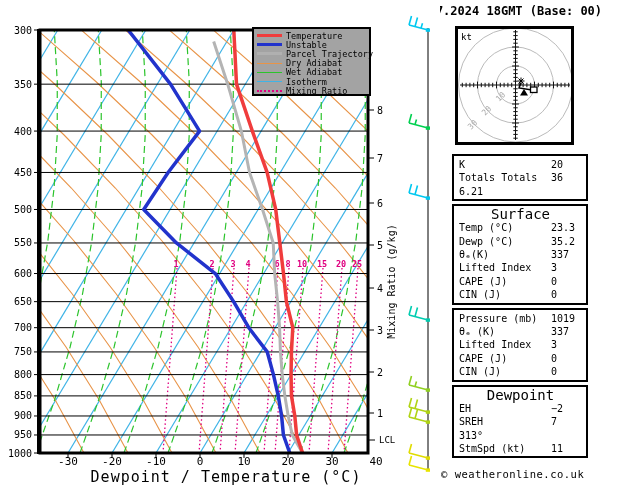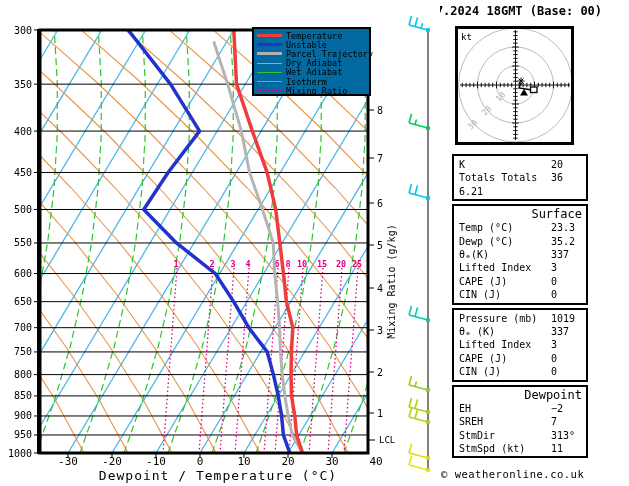--- a/index.html
+++ b/index.html
@@ -4,30 +4,30 @@
 <style>
   html,body{margin:0;padding:0;background:#fff;}
   .stage{position:relative;width:629px;height:486px;background:#fff;overflow:hidden;
          font-family:"DejaVu Sans Mono","Liberation Mono",monospace;color:#000;}
   .abs{position:absolute;}
   .title{left:42px;top:4px;font-size:11.5px;font-weight:bold;letter-spacing:1px;}
   .hpa{left:7px;top:3px;font-size:10px;}
   .km{left:373px;top:2px;font-size:10px;}
   .asl{left:370px;top:14px;font-size:10px;}
   .datetime{left:407px;top:4px;font-size:12px;font-weight:bold;}
-  .xlabel{left:68px;top:468px;width:300px;text-align:center;font-size:13px;letter-spacing:1px;}
+  .xlabel{left:76px;top:468px;width:300px;text-align:center;font-size:15px;letter-spacing:1px;}
   .mixaxis{left:333px;top:276px;width:116px;font-size:10px;transform:rotate(-90deg);text-align:center;}
-  .legend{left:252px;top:27px;width:119px;height:69px;border:2px solid #000;background:#0369a1;
+  .legend{left:252px;top:27px;width:119px;height:69px;border:2px solid #000;background:#a3a3a3;
           box-sizing:border-box;padding:2px 0 0 3px;}
   .lrow{display:flex;align-items:center;height:9.2px;}
   .lline{display:inline-block;width:25px;margin-right:4px;flex:none;}
   .ltext{font-size:8.5px;white-space:nowrap;}
   .stats{left:452px;top:154px;width:136px;}
   .tgroup{border:2px solid #000;background:#fff;box-sizing:border-box;margin-bottom:3px;padding:2px 4px 1px 5px;}
-  .thdr{font-size:12px;text-align:right;line-height:13px;}
+  .thdr{font-size:14px;text-align:center;line-height:13px;}
   .trow{display:flex;font-size:10px;line-height:13.4px;}
   .tlab{width:92px;white-space:pre;flex:none;}
   .tval{flex:1;}
   .copyright{left:441px;top:468px;font-size:10.5px;font-weight:normal;letter-spacing:0.5px;}
 </style>
 </head>
 <body>
 
 <div class="stage">
   <div class="abs hpa">hPa</div>
@@ -472,21 +472,20 @@
         <div class="thdr">Dewpoint</div>
         <div class="trow">
           <span class="tlab">EH</span>
           <span class="tval">−2</span>
         </div>
         <div class="trow">
           <span class="tlab">SREH</span>
           <span class="tval">7</span>
         </div>
         <div class="trow">
-          <span class="tlab">StmDir</span>
           <span class="tval">313°</span>
         </div>
         <div class="trow">
           <span class="tlab">StmSpd (kt)</span>
           <span class="tval">11</span>
         </div>
       </div>
     </div>
   <div class="abs copyright">© weatheronline.co.uk</div>
 </div>

